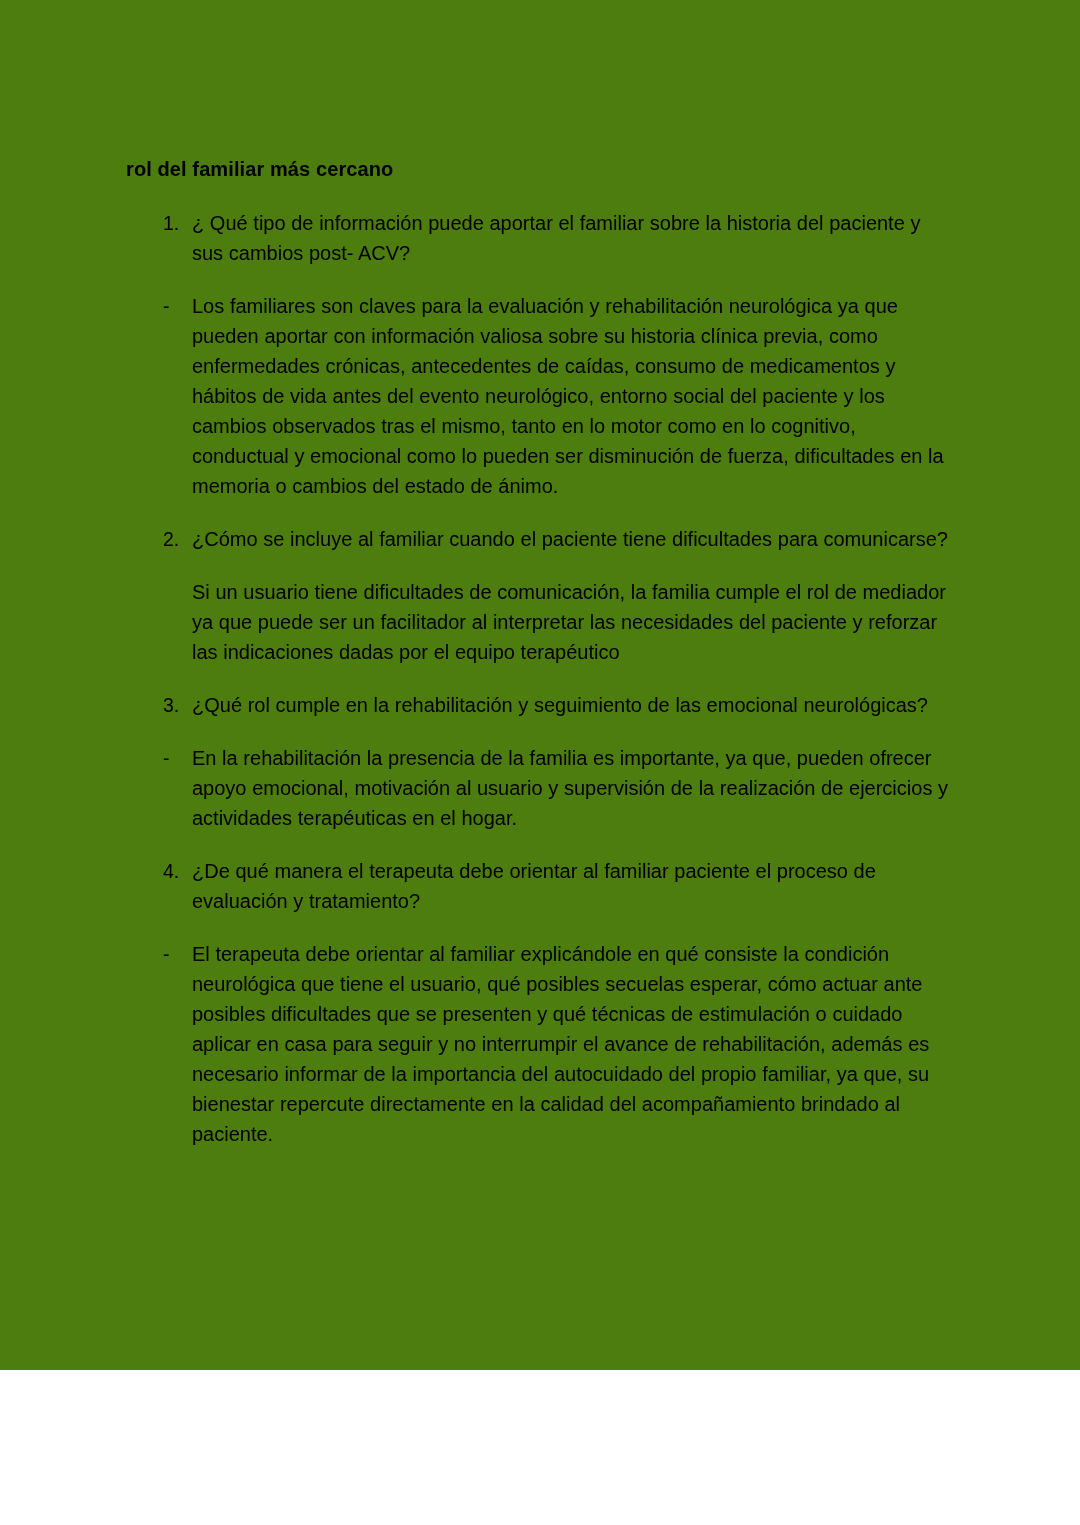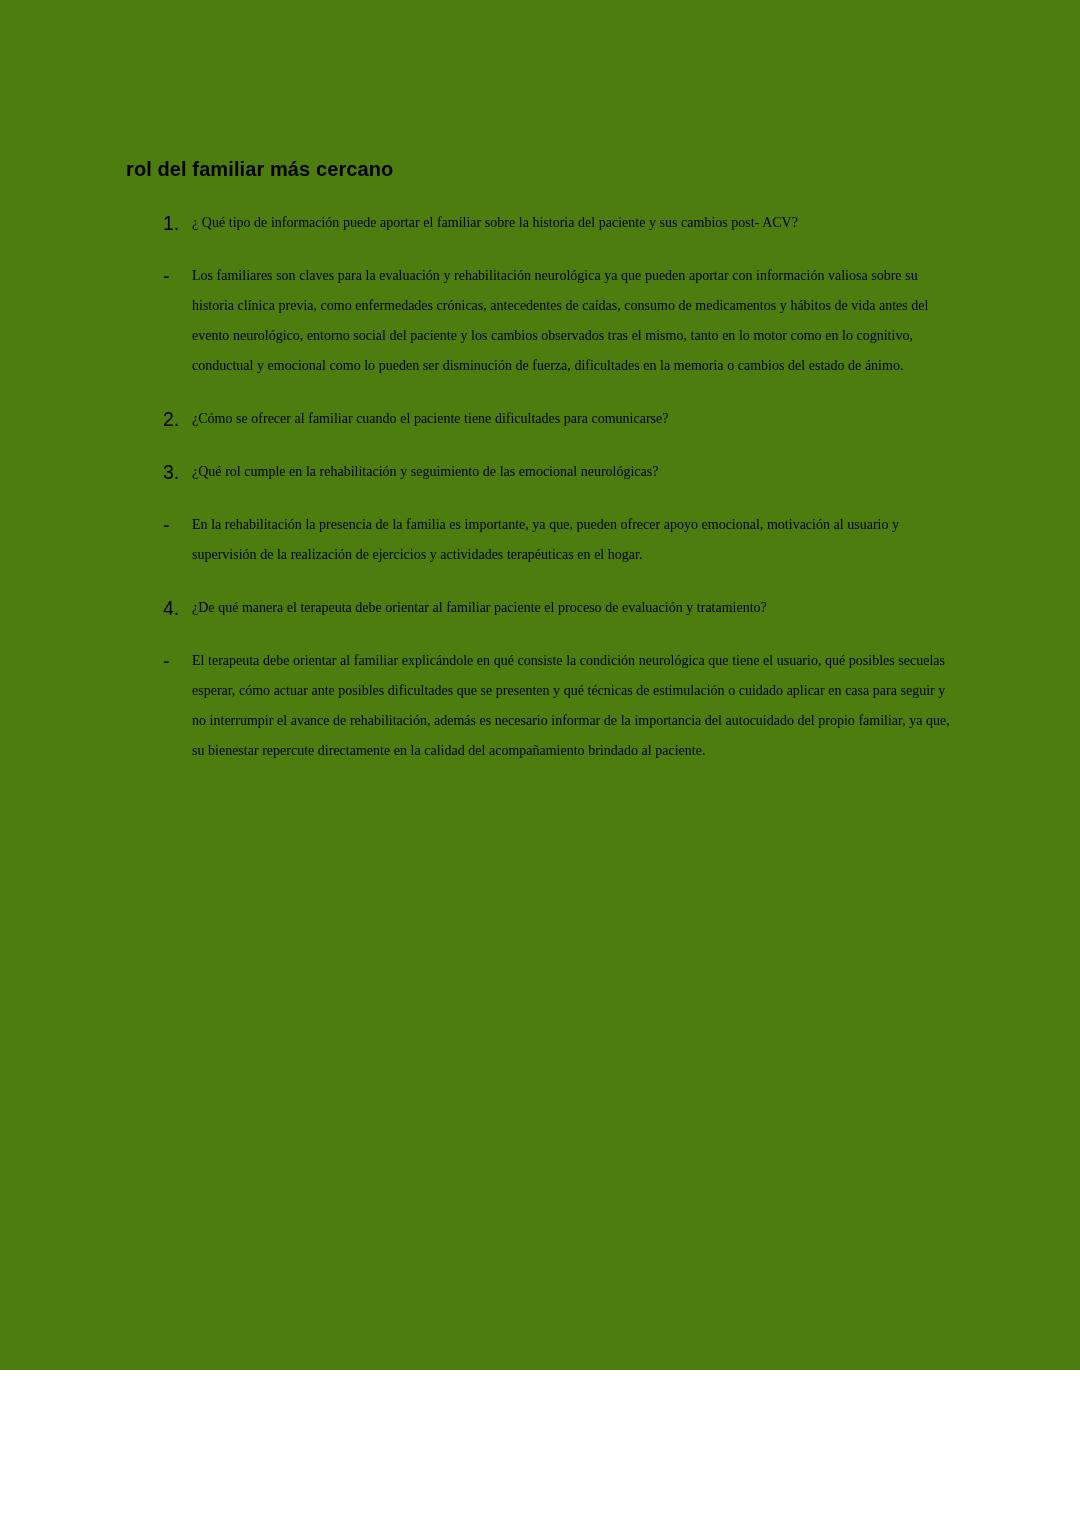--- a/index.html
+++ b/index.html
@@ -52,27 +52,26 @@
     line-height: 30px;
     text-align: left;
     color: #000000;
     white-space: nowrap;
   }
   .marker.dash {
     left: 37px;
     font-size: 19.5px;
   }
   .block-text {
-    font-size: 14px;
+    font-size: 20px;
     line-height: 30px;
     color: #000000;
     text-align: left;
     white-space: pre-wrap;
     word-spacing: 0.1px;
-    font-family: Liberation Serif, serif;
   }
   .block.no-marker {
     padding-left: 66px;
   }
 </style>
 </head>
 <body>
 
 <div class="page">
   <div class="doc-body">
@@ -84,23 +83,27 @@
       <div class="block-text">¿ Qué tipo de información puede aportar el familiar sobre la historia del paciente y sus cambios post- ACV?</div>
     </div>
 
     <div class="block">
       <span class="marker dash">-</span>
       <div class="block-text">Los familiares son claves para la evaluación y rehabilitación neurológica ya que pueden aportar con información valiosa sobre su historia clínica previa, como enfermedades crónicas, antecedentes de caídas, consumo de medicamentos y hábitos de vida antes del evento neurológico, entorno social del paciente y los cambios observados tras el mismo, tanto en lo motor como en lo cognitivo, conductual y emocional como lo pueden ser disminución de fuerza, dificultades en la memoria o cambios del estado de ánimo.</div>
     </div>
 
     <div class="block">
       <span class="marker">2.</span>
-      <div class="block-text">¿Cómo se ofrecer al familiar cuando el paciente tiene dificultades para comunicarse?</div>
+      <div class="block-text">¿Cómo se incluye al familiar cuando el paciente tiene dificultades para comunicarse?</div>
     </div>
 
+    <div class="block no-marker">
+      <span class="marker"></span>
+      <div class="block-text">Si un usuario tiene dificultades de comunicación, la familia cumple el rol de mediador ya que puede ser un facilitador al interpretar las necesidades del paciente y reforzar las indicaciones dadas por el equipo terapéutico</div>
+    </div>
 
     <div class="block">
       <span class="marker">3.</span>
       <div class="block-text">¿Qué rol cumple en la rehabilitación y seguimiento de las emocional neurológicas?</div>
     </div>
 
     <div class="block">
       <span class="marker dash">-</span>
       <div class="block-text">En la rehabilitación la presencia de la familia es importante, ya que, pueden ofrecer apoyo emocional, motivación al usuario y supervisión de la realización de ejercicios y actividades terapéuticas en el hogar.</div>
     </div>

